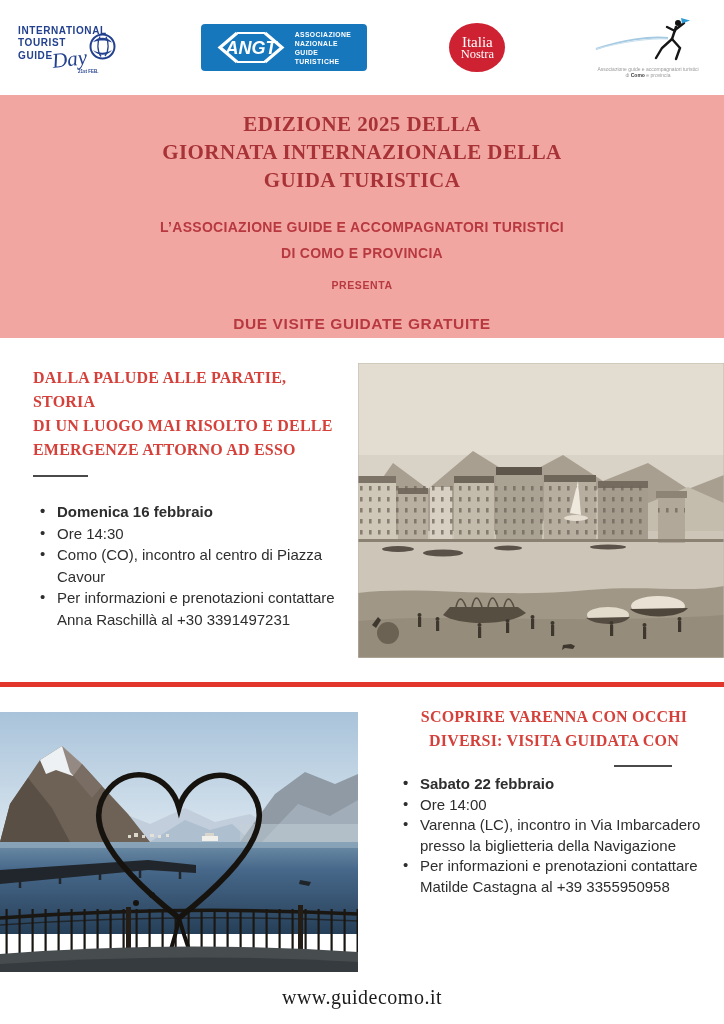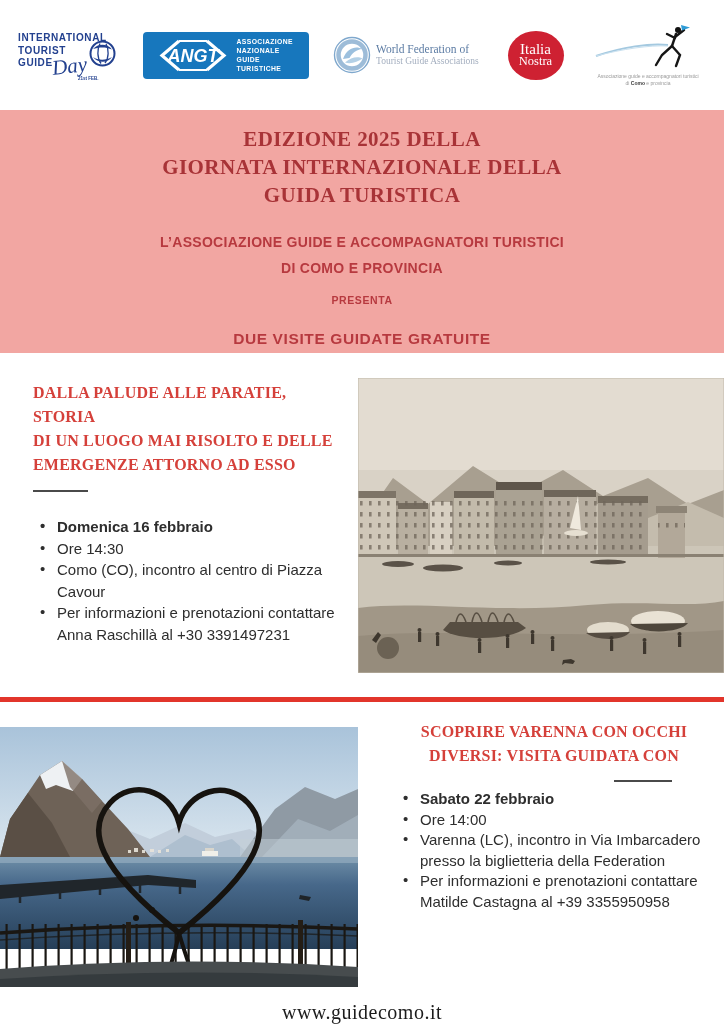--- a/index.html
+++ b/index.html
@@ -5,21 +5,21 @@
   * { margin:0; padding:0; box-sizing:border-box; }
   html,body { background:#ffffff; }
   .page {
     position:relative; width:724px; height:1024px; margin:0 auto;
     background:#ffffff; font-family:"Liberation Sans", sans-serif;
     overflow:hidden;
   }
 
   
   .logo-bar {
-    height:110px; display:flex; align-items:center;
+    height:95px; display:flex; align-items:center;
     justify-content:space-between; padding:0 16px; background:#fff;
   }
   .logo-itg { position:relative; width:102px; height:62px; }
   .itg-lines { position:absolute; top:8px; left:2px; color:#23418f;
     font-weight:bold; font-size:10px; letter-spacing:.6px; line-height:12.5px; }
   .itg-globe { position:absolute; right:2px; top:16px; }
   .itg-day { position:absolute; left:36px; top:30px; color:#23418f;
     font-family:"Liberation Serif", serif; font-style:italic; font-size:21px;
     transform:rotate(-7deg); }
   .itg-feb { position:absolute; left:62px; top:52px; color:#23418f;
@@ -120,32 +120,20 @@
         <text x="44" y="30" text-anchor="middle" font-family="Liberation Sans, sans-serif" font-size="18" font-weight="bold" font-style="italic" fill="#ffffff">ANGT</text>
       </svg>
       <div class="angt-lines">
         <div>ASSOCIAZIONE</div>
         <div>NAZIONALE</div>
         <div>GUIDE</div>
         <div>TURISTICHE</div>
       </div>
     </div>
 
-    <div class="logo-wftga">
-      <svg width="38" height="38" viewBox="0 0 38 38">
-        <circle cx="19" cy="19" r="17.5" fill="#ffffff" stroke="#7fa8cd" stroke-width="1.4"></circle>
-        <circle cx="19" cy="19" r="13.5" fill="#ffffff" stroke="#9dbcd8" stroke-width="4.5"></circle>
-        <path d="M10,23 C14,12 23,9.5 29,13 C24,13.5 19,17 16.5,22 Z" fill="#9cc0de"></path>
-        <path d="M12,26.5 C18,21 25,20 29.5,22.5 C25,26 17.5,28.5 12,26.5 Z" fill="#b3d0e6"></path>
-      </svg>
-      <div class="wftga-text">
-        <div class="wftga-l1">World Federation of</div>
-        <div class="wftga-l2">Tourist Guide Associations</div>
-      </div>
-    </div>
 
     <div class="logo-in">
       <div class="in-l1">Italia</div>
       <div class="in-l2">Nostra</div>
     </div>
 
     <div class="logo-como">
       <svg width="120" height="50" viewBox="0 0 120 50">
         <path d="M8,34 C34,25 62,21 80,23" stroke="#8dbcd8" stroke-width="2" fill="none" opacity="0.8"></path>
         <path d="M8,34 C34,27 62,23 80,24" stroke="#c8e0ef" stroke-width="1" fill="none"></path>
@@ -346,21 +334,21 @@
 
     <div class="sec2-text">
       <div class="sec-heading">
         <div>SCOPRIRE VARENNA CON OCCHI</div>
         <div>DIVERSI: VISITA GUIDATA CON</div>
       </div>
       <div class="divider-right"></div>
       <ul class="bullets">
         <li>Sabato 22 febbraio</li>
         <li>Ore 14:00</li>
-        <li>Varenna (LC), incontro in Via Imbarcadero presso la biglietteria della Federation</li>
+        <li>Varenna (LC), incontro in Via Imbarcadero presso la biglietteria della Navigazione</li>
         <li>Per informazioni e prenotazioni contattare Matilde Castagna al +39 3355950958</li>
       </ul>
     </div>
   </div>
 
   <div class="footer">
     <span class="footer-url">www.guidecomo.it</span>
   </div>
 
 </div>

